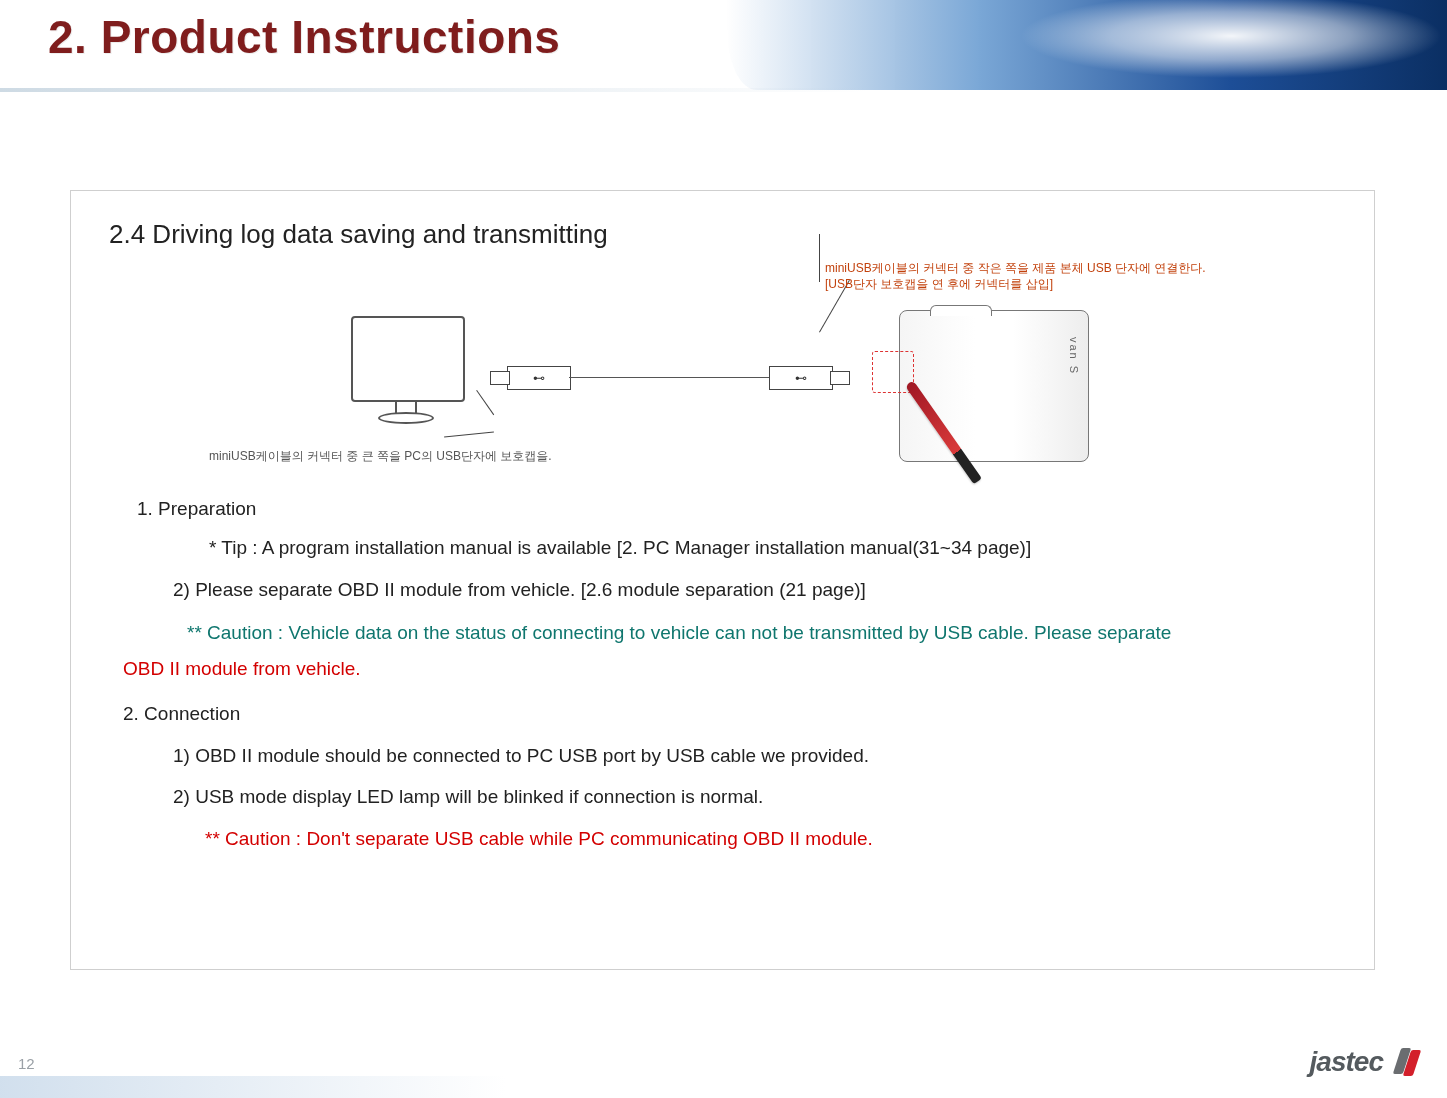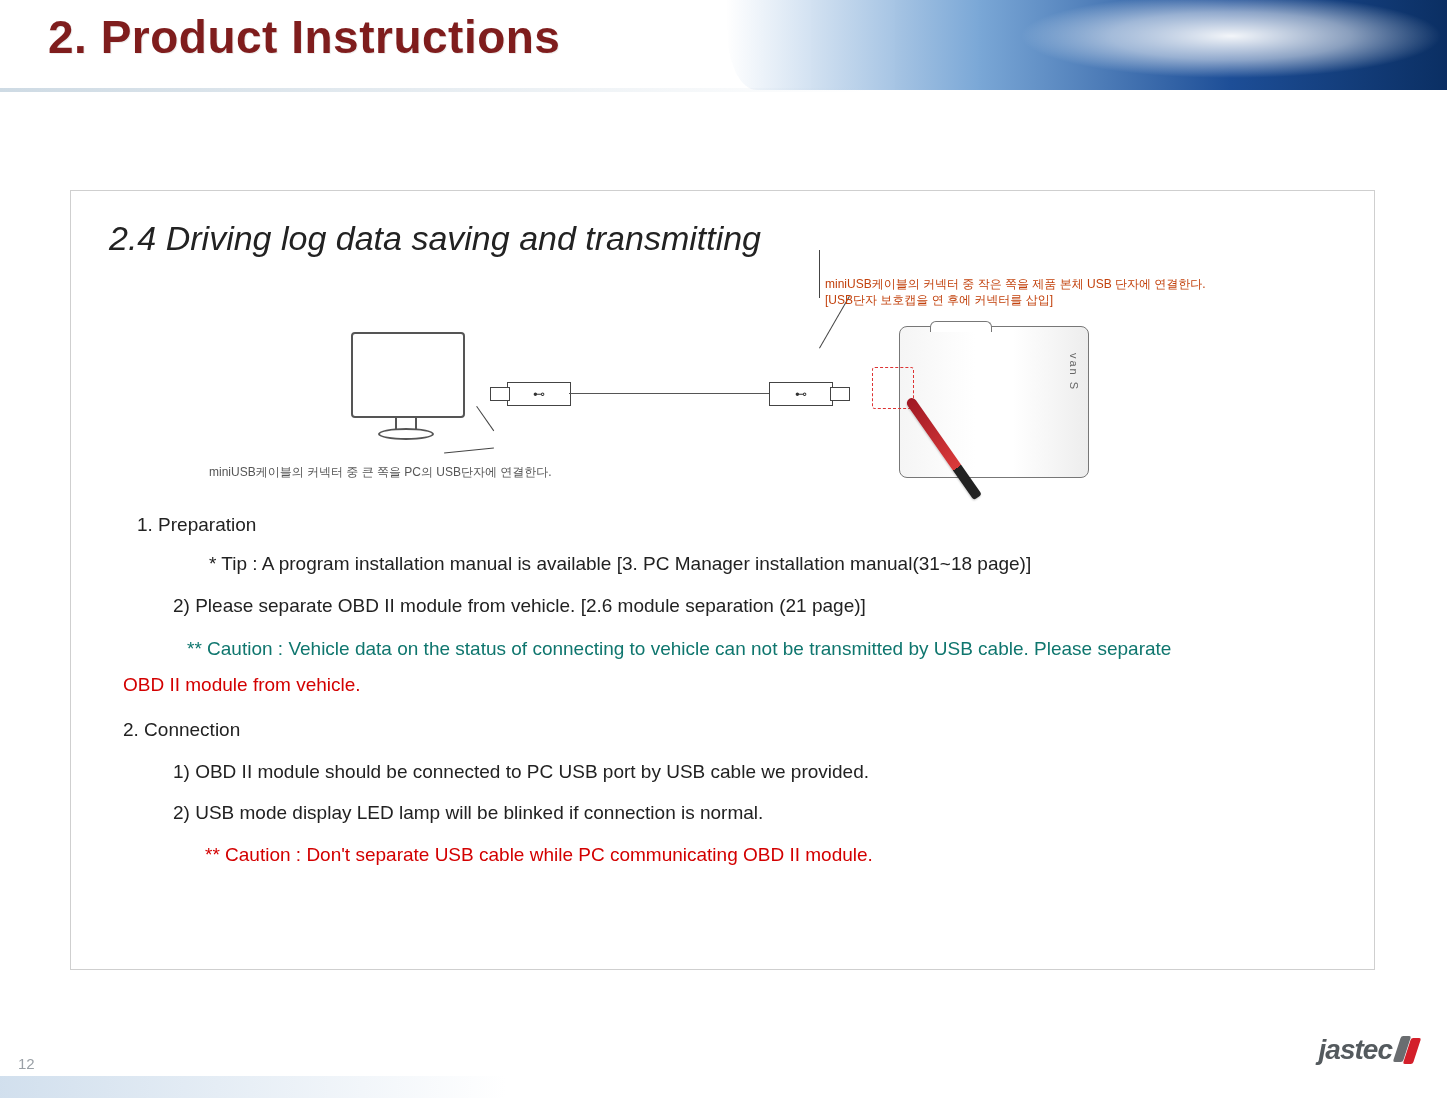--- a/index.html
+++ b/index.html
@@ -56,25 +56,24 @@
     left: 70px;
     top: 190px;
     width: 1305px;
     height: 780px;
     border: 1px solid #cfcfcf;
     box-sizing: border-box;
     padding: 24px 28px 24px 28px;
     background: #fff;
   }
   .subheading {
-    font-size: 34px;
+    font-size: 26px;
     font-weight: 400;
     color: #222;
-    margin: 4px 0 16px 10px;
-    font-style: italic;
+    margin: 4px 0 8px 10px;
   }
 
   
   .diagram {
     position: relative;
     width: 100%;
     height: 220px;
   }
   
   .monitor {
@@ -250,24 +249,24 @@
     position: absolute;
     left: 0;
     bottom: 0;
     width: 100%;
     height: 22px;
     background: linear-gradient(90deg, rgba(190,210,230,0.7) 0%, rgba(255,255,255,0) 35%, rgba(255,255,255,0) 70%, rgba(190,210,230,0) 100%);
   }
   .logo {
     position: absolute;
     right: 26px;
-    bottom: 32px;
+    bottom: 20px;
     display: flex;
     align-items: center;
-    gap: 5px;
+    gap: 14px;
     font-style: italic;
     font-weight: 800;
     font-size: 28px;
     color: #545a5e;
     letter-spacing: -1px;
   }
   .logo .mark {
     width: 24px;
     height: 28px;
     position: relative;
@@ -300,21 +299,21 @@
 
 <div class="card">
   <div class="subheading">2.4 Driving log data saving and transmitting</div>
 
   <div class="diagram">
     <div class="monitor">
       <div class="monitor-screen"></div>
       <div class="monitor-neck"></div>
       <div class="monitor-base"></div>
     </div>
-    <div class="caption-left">miniUSB케이블의 커넥터 중 큰 쪽을 PC의 USB단자에 연결한다.</div>
+    <div class="caption-left">miniUSB케이블의 커넥터 중 큰 쪽을 PC의 USB단자에 보호캡을.</div>
 
     <div class="usb-plug plugA">
       <div class="tip"></div>
       <span class="usb-glyph">⊷</span>
     </div>
     <div class="cable-line"></div>
     <div class="usb-plug plugB right">
       <div class="tip"></div>
       <span class="usb-glyph">⊷</span>
     </div>
@@ -331,21 +330,21 @@
 
     <div class="device">
       <div class="device-label">van S</div>
       <div class="device-dash"></div>
     </div>
     <div class="stylus"></div>
   </div>
 
   <div class="body-text">
     <div class="lvl1">1.   Preparation</div>
-    <div class="lvl3">* Tip : A program installation manual  is available [3. PC Manager installation manual(31~18 page)]</div>
+    <div class="lvl3">* Tip : A program installation manual  is available [2. PC Manager installation manual(31~34 page)]</div>
     <div class="lvl2">2) Please separate OBD II module from vehicle. [2.6 module separation (21 page)]</div>
     <div class="caution-inline">** Caution : Vehicle data on the status of connecting to vehicle can not be transmitted by USB cable. Please separate</div>
     <div class="caution-cont">OBD II module from vehicle.</div>
     <div class="lvl1" style="margin-left:24px;">2. Connection</div>
     <div class="lvl2">1) OBD II module should be connected to PC USB port by USB cable we provided.</div>
     <div class="lvl2">2) USB mode display LED lamp will be blinked if connection is normal.</div>
     <div class="caution2">** Caution : Don't separate USB cable while PC communicating OBD II module.</div>
   </div>
 </div>
 

